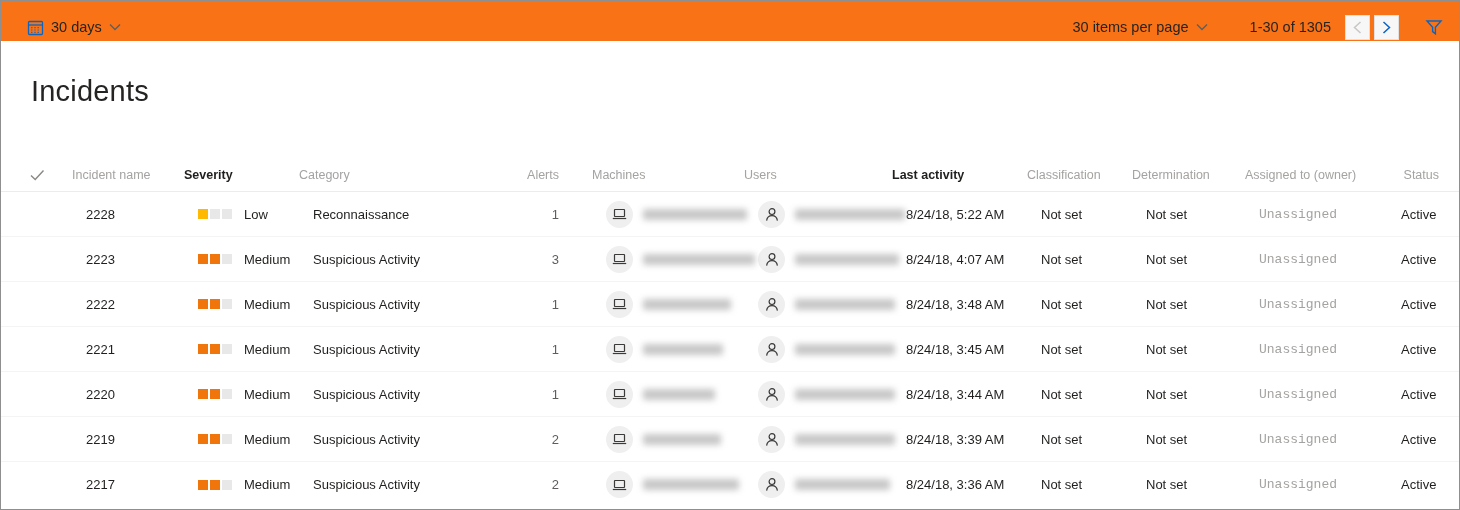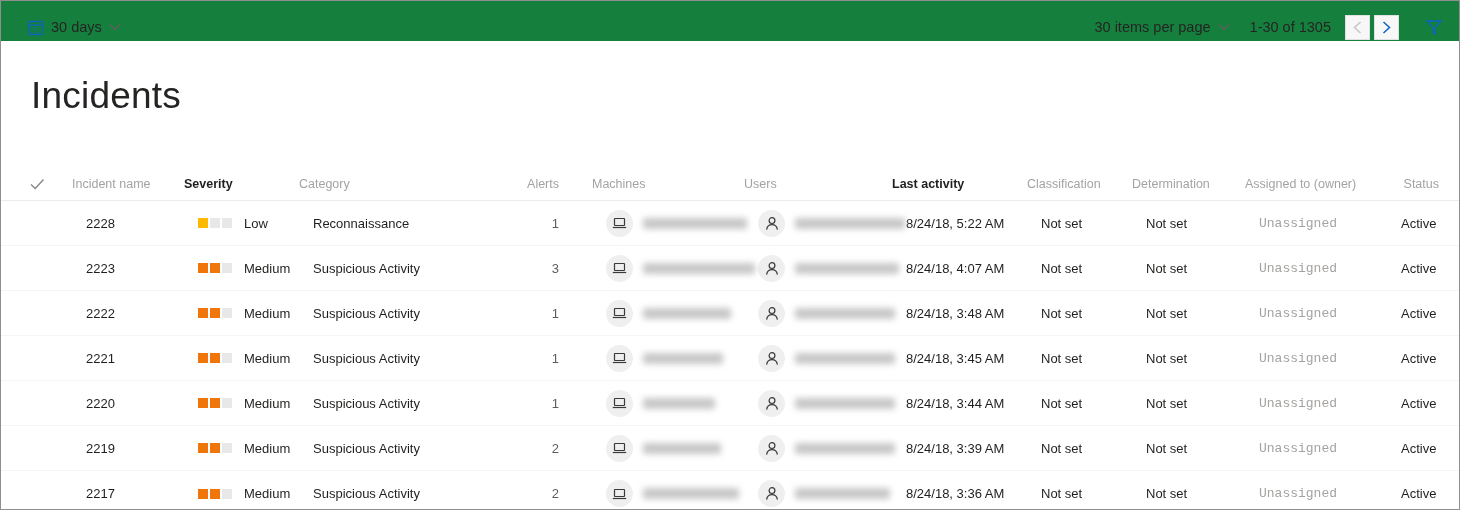--- a/index.html
+++ b/index.html
@@ -5,39 +5,39 @@
   * { margin:0; padding:0; box-sizing:border-box; }
   html,body { background:#fff; }
   body { font-family:"Liberation Sans", sans-serif; color:#201f1e; }
   .page {
     width:1460px; height:510px; overflow:hidden;
     border:1px solid #8f8f8f; background:#fff; position:relative;
   }
 
   
   .toolbar {
-    height:40px; background:#15803d;
+    height:40px; background:#f97316;
     display:flex; align-items:center; justify-content:space-between;
     padding:12px 16px 0 26px; font-size:14.5px;
   }
   .tb-left, .tb-right { display:flex; align-items:center; }
   .tb-btn { display:flex; align-items:center; gap:7px; cursor:pointer; color:#252423; }
   .chev { display:inline-block; }
   .tb-right .group { display:flex; align-items:center; gap:7px; margin-left:26px; color:#252423; }
-  .range-text { margin-left:20px; color:#252423; }
+  .range-text { margin-left:42px; color:#252423; }
   .pg-btn {
     width:25px; height:25px; border:1px solid #e0e0e0; background:#f7f7f7;
     display:flex; align-items:center; justify-content:center; margin-left:4px; cursor:pointer;
   }
   .pg-btn.first { margin-left:14px; }
   .filter-btn { margin-left:26px; display:flex; align-items:center; cursor:pointer; }
 
   
   .title {
-    font-size:37px; font-weight:300; color:#252423;
+    font-size:29px; font-weight:300; color:#252423;
     margin:34px 0 0 30px; letter-spacing:0.2px;
   }
 
   
   .grid {
     display:grid;
     grid-template-columns:55px 112px 115px 195px 65px 183px 150px 135px 105px 113px 142px minmax(0,1fr);
     align-items:center;
     padding:0 20px 0 30px;
   }

